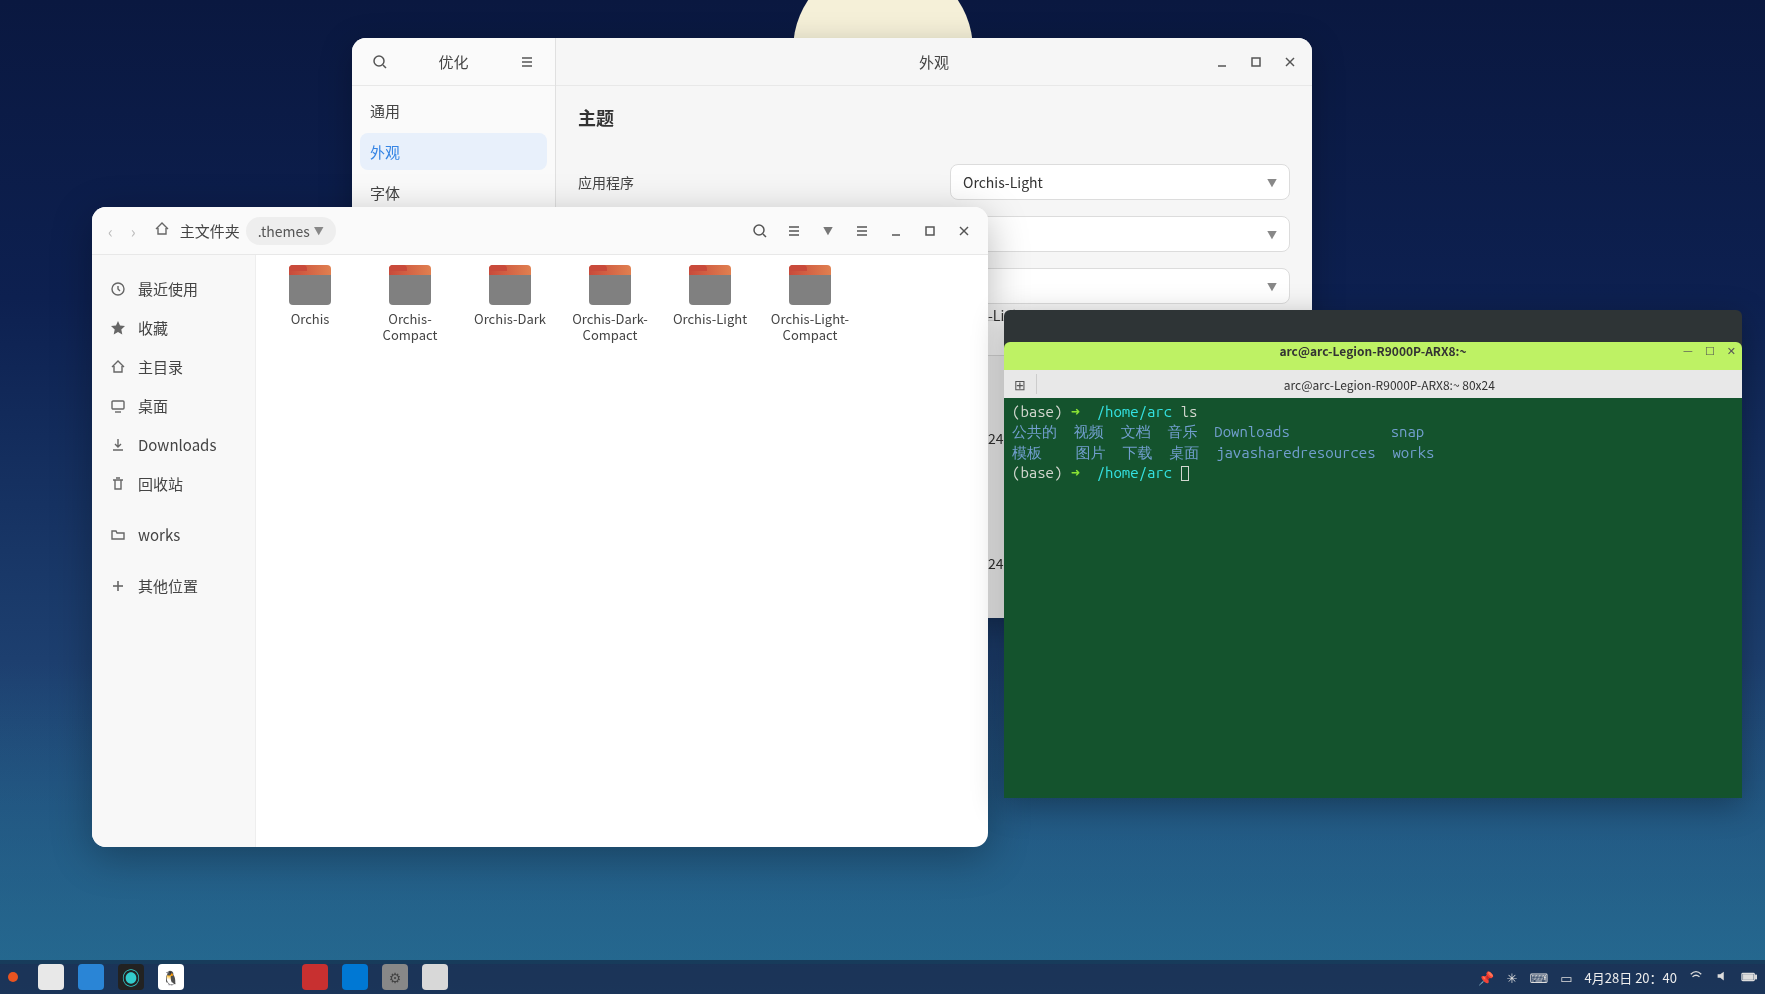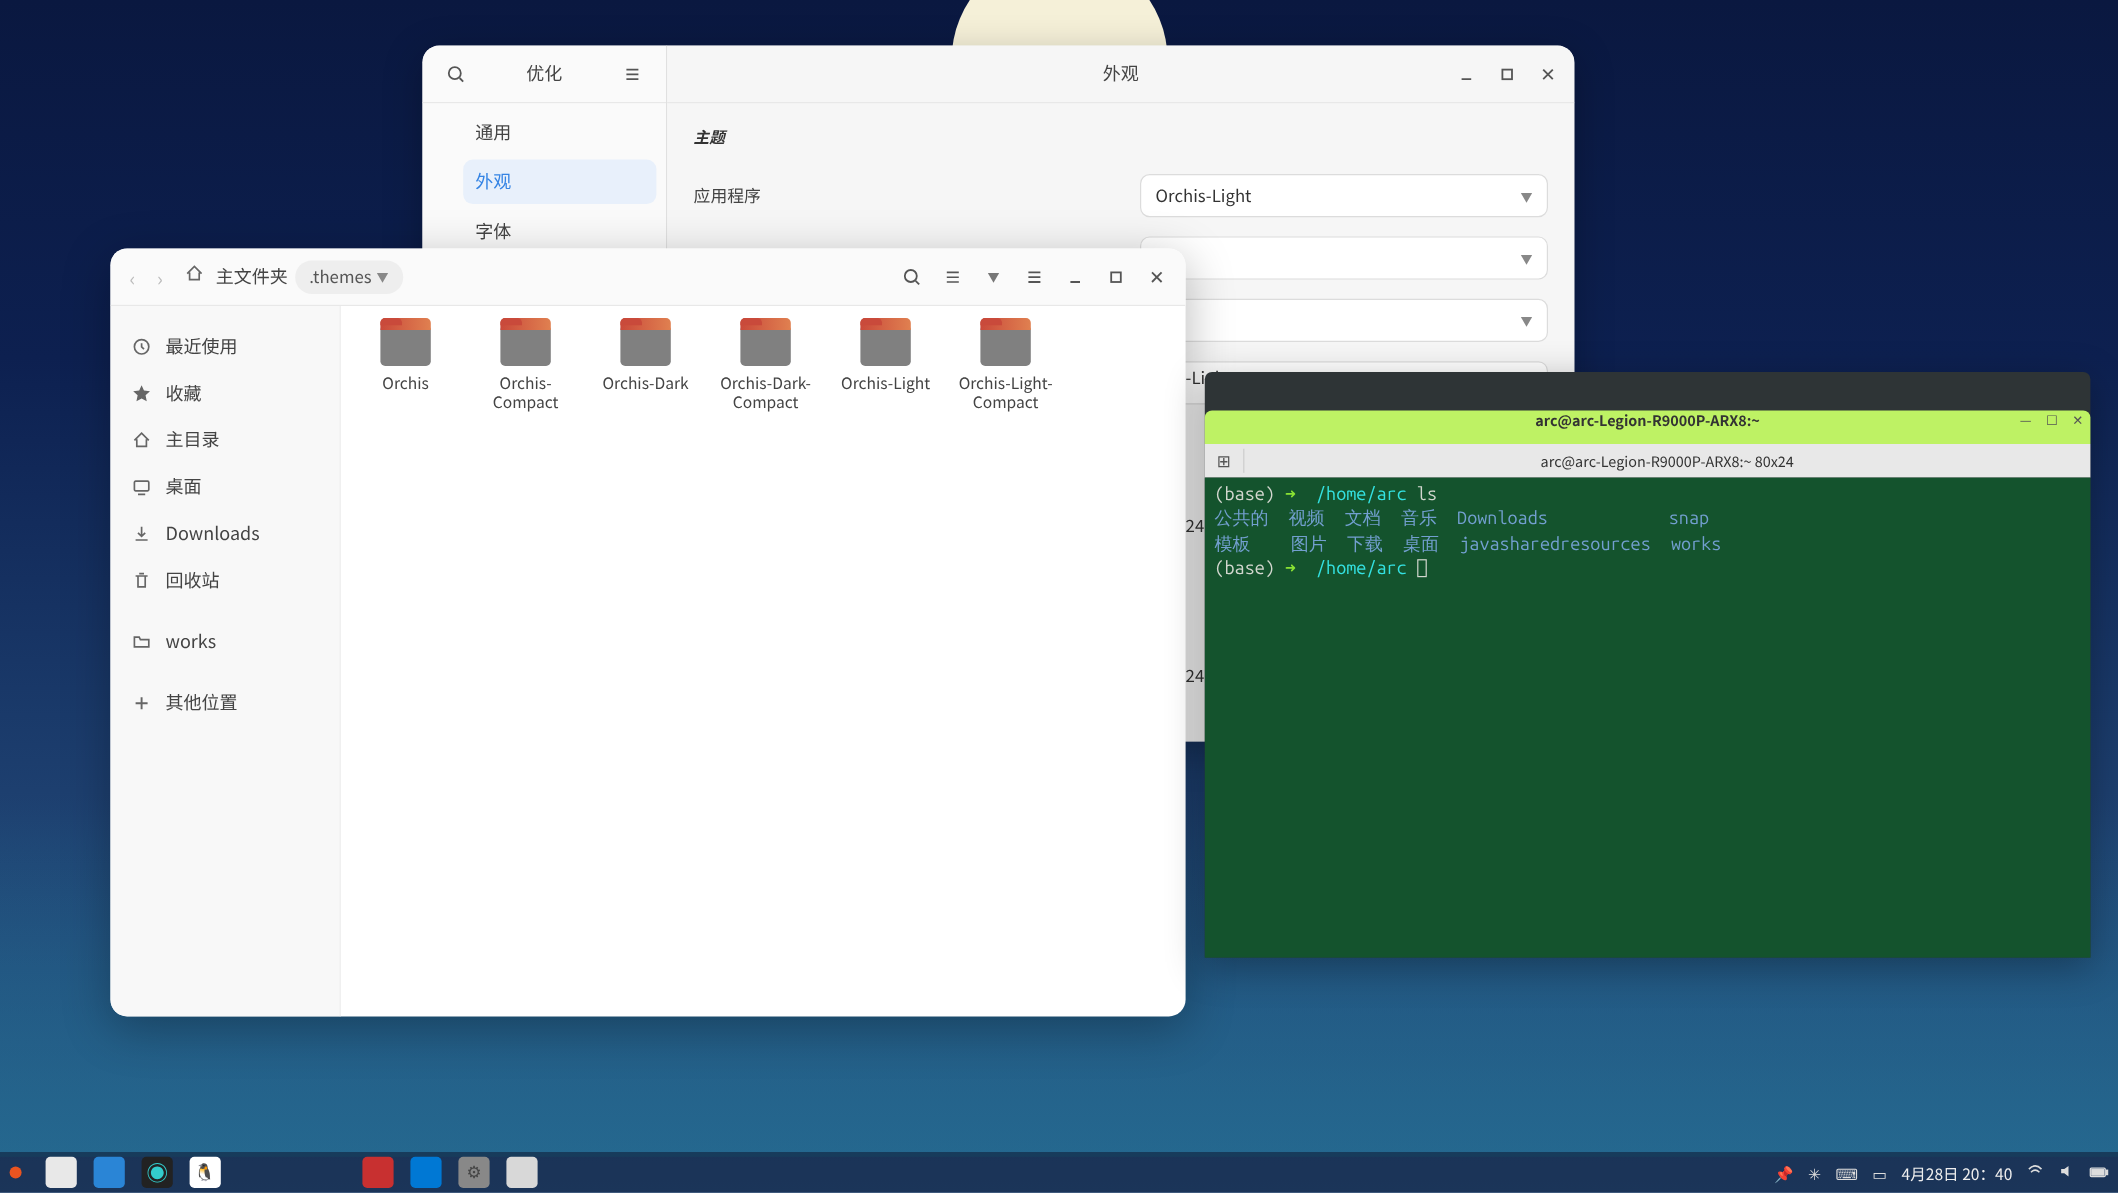--- a/index.html
+++ b/index.html
@@ -55,29 +55,29 @@
 .tweaks-sidebar-header {
   height: 48px;
   display: flex;
   align-items: center;
   justify-content: space-between;
   padding: 0 14px;
   border-bottom: 1px solid #e8e8e8;
 }
 .icon-btn { width: 28px; height: 28px; display: flex; align-items: center; justify-content: center; color: #555; cursor: pointer; border-radius: 6px; }
 .tweaks-title { font-size: 15px; color: #444; }
-.tweaks-nav { padding-top: 4px; padding-left: 26px; }
+.tweaks-nav { padding-top: 4px; }
 .nav-item { padding: 10px 18px; font-size: 15px; color: #444; cursor: pointer; }
 .nav-item.active { color: #3584e4; background: #e8f0fb; border-radius: 8px; margin: 2px 8px; padding: 8px 10px; }
 .tweaks-main { flex: 1; background: #f6f6f6; display: flex; flex-direction: column; }
 .tweaks-main-header { height: 48px; border-bottom: 1px solid #e8e8e8; display: flex; align-items: center; justify-content: center; position: relative; }
 .tweaks-main-title { font-size: 15px; color: #444; }
 .win-controls { position: absolute; right: 8px; display: flex; gap: 6px; }
 .tweaks-content { padding: 18px 22px; }
-.section-title { font-size: 13px; font-weight: 600; color: #333; margin-bottom: 14px; font-style: italic; }
+.section-title { font-size: 18px; font-weight: 600; color: #333; margin-bottom: 26px; }
 .prop-row { display: flex; align-items: center; justify-content: space-between; padding: 8px 0; }
 .prop-label { font-size: 14px; color: #444; }
 .dropdown {
   width: 340px; height: 36px; background: #fff; border: 1px solid #dcdcdc;
   border-radius: 8px; display: flex; align-items: center; justify-content: space-between;
   padding: 0 12px; font-size: 14px; color: #333; cursor: pointer;
 }
 .dd-caret { color: #888; font-size: 10px; }
 .partial-text { position: absolute; font-size: 14px; color: #333; }
 
@@ -101,21 +101,21 @@
 }
 .nav-arrow { color: #bbb; font-size: 16px; padding: 0 6px; cursor: pointer; }
 .home-icon { color: #666; margin-left: 6px; }
 .breadcrumb { font-size: 15px; color: #444; margin-left: 4px; }
 .path-chip {
   background: #eee; border-radius: 16px; padding: 4px 12px; font-size: 14px;
   color: #555; cursor: pointer; display: flex; align-items: center; gap: 4px;
 }
 .spacer { flex: 1; }
 .files-body { flex: 1; display: flex; }
-.files-sidebar { width: 192px; background: #f8f8f8; border-right: 1px solid #eee; padding: 14px 10px; }
+.files-sidebar { width: 164px; background: #f8f8f8; border-right: 1px solid #eee; padding: 14px 10px; }
 .fs-item { display: flex; align-items: center; gap: 12px; padding: 9px 8px; font-size: 15px; color: #444; cursor: pointer; border-radius: 6px; }
 .fs-item svg { width: 16px; height: 16px; color: #666; flex-shrink: 0; }
 .files-content { flex: 1; padding: 16px 10px; display: flex; flex-wrap: wrap; gap: 10px 12px; align-content: flex-start; }
 .folder-item { width: 88px; display: flex; flex-direction: column; align-items: center; cursor: pointer; }
 .folder-icon {
   width: 42px; height: 34px; background: #808080; border-radius: 4px; position: relative; margin-bottom: 6px;
 }
 .folder-icon::before {
   content: ""; position: absolute; top: -6px; left: 0; width: 100%; height: 10px;
   background: linear-gradient(90deg, #c94a3b 0%, #e08050 100%); border-radius: 4px 4px 0 0;

